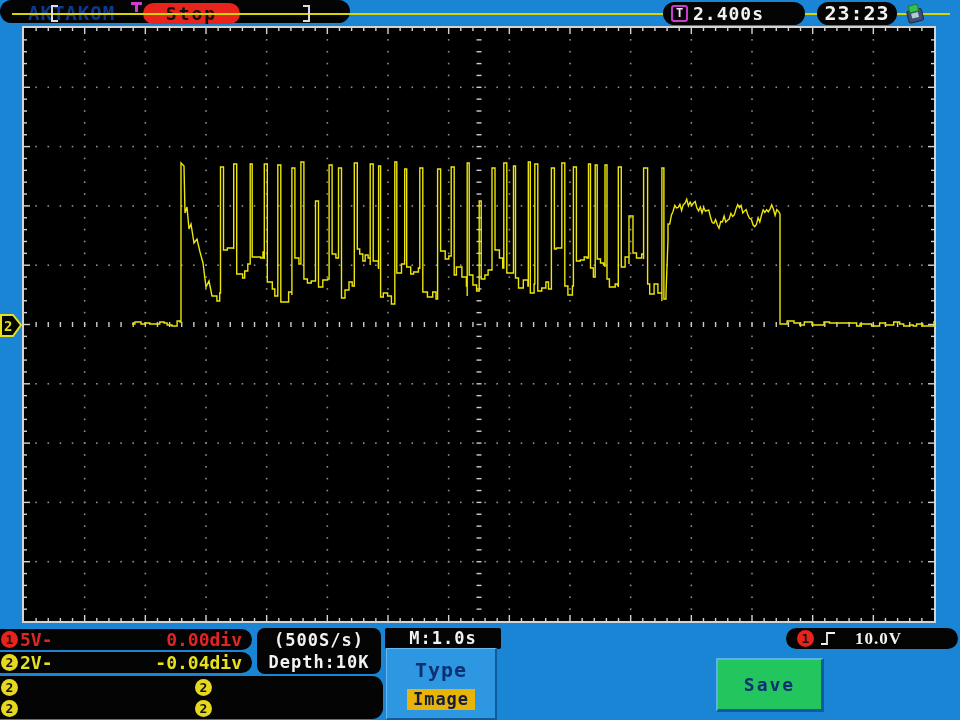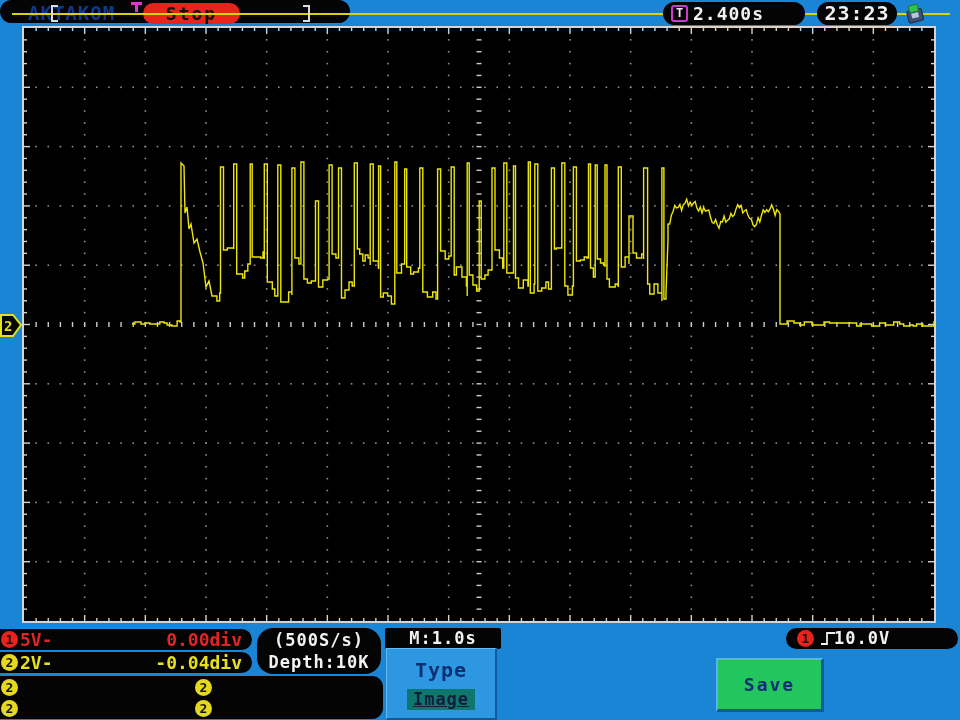--- a/index.html
+++ b/index.html
@@ -30,40 +30,40 @@
   .chpill{left:0;top:629px;width:252px;height:21px;border-radius:0 11px 11px 0;font-size:18px;line-height:21px;}
   .ch2pill{top:652px;}
   .badge{position:absolute;width:17px;height:17px;border-radius:50%;color:#111;font-size:13px;
          line-height:17px;text-align:center;top:2px;left:1px;font-weight:bold;}
   .bdg-red{background:#e8231c;}
   .bdg-yel{background:#e6d81c;}
   .ch-scale{position:absolute;left:20px;top:0;}
   .ch-pos{position:absolute;right:10px;top:0;}
   .red-t{color:#e02522;}
   .yel-t{color:#e6e11c;}
-  .acq{left:257px;top:628px;width:124px;height:46px;border-radius:16px;font-size:17px;
+  .acq{left:257px;top:628px;width:124px;height:46px;border-radius:8px;font-size:17px;
        text-align:center;padding-top:1px;box-sizing:border-box;}
   .acq div{line-height:22px;letter-spacing:1px;}
   .m-pill{left:385px;top:628px;width:116px;height:21px;border-radius:2px;font-size:17px;
           line-height:21px;text-align:center;letter-spacing:1px;}
   .trg-pill{left:786px;top:628px;width:172px;height:21px;border-radius:11px;font-size:17px;line-height:21px;}
   .trg-pill .badge{left:11px;}
   .edge-ic{position:absolute;left:34px;top:3px;}
-  .trg-lvl{position:absolute;left:48px;top:0;letter-spacing:1px;}
+  .trg-lvl{position:absolute;left:69px;top:0;letter-spacing:1px;font-family:Liberation Serif, serif;}
   .meas{left:0;top:676px;width:383px;height:43px;border-radius:0 11px 11px 0;}
   .mrow{position:absolute;left:0;width:100%;height:21px;font-size:17px;line-height:21px;white-space:pre;}
   .mrow.r0{top:1px;} .mrow.r1{top:22px;}
   .mrow .badge{top:2px;}
   .b2{left:195px;}
   .menu{left:386px;top:648px;width:111px;height:72px;background:#2d97e2;
         border-top:1px solid #66b8ee;border-left:1px solid #66b8ee;
         border-bottom:2px solid #0f5c9c;border-right:2px solid #0f5c9c;box-sizing:border-box;}
   .menu-title{margin-top:9px;text-align:center;color:#0a2f72;font-size:20px;letter-spacing:1px;}
-  .menu-sel{margin:7px auto 0;width:68px;background:#0f766e;color:#121d3e;font-size:17px;
-            text-align:center;line-height:21px;letter-spacing:1px;text-decoration:underline;}
+  .menu-sel{margin:7px auto 0;width:68px;background:#eab308;color:#121d3e;font-size:17px;
+            text-align:center;line-height:21px;letter-spacing:1px;}
   .save-btn{left:716px;top:658px;width:108px;height:54px;background:#22c55e;box-sizing:border-box;
             border-top:2px solid #5cb2ec;border-left:2px solid #5cb2ec;
             border-bottom:3px solid #0f5c9c;border-right:3px solid #0f5c9c;
             color:#0a2f72;font-size:18px;text-align:center;line-height:49px;letter-spacing:2px;}
 </style>
 </head>
 <body>
 
 <div class="screen">
 

